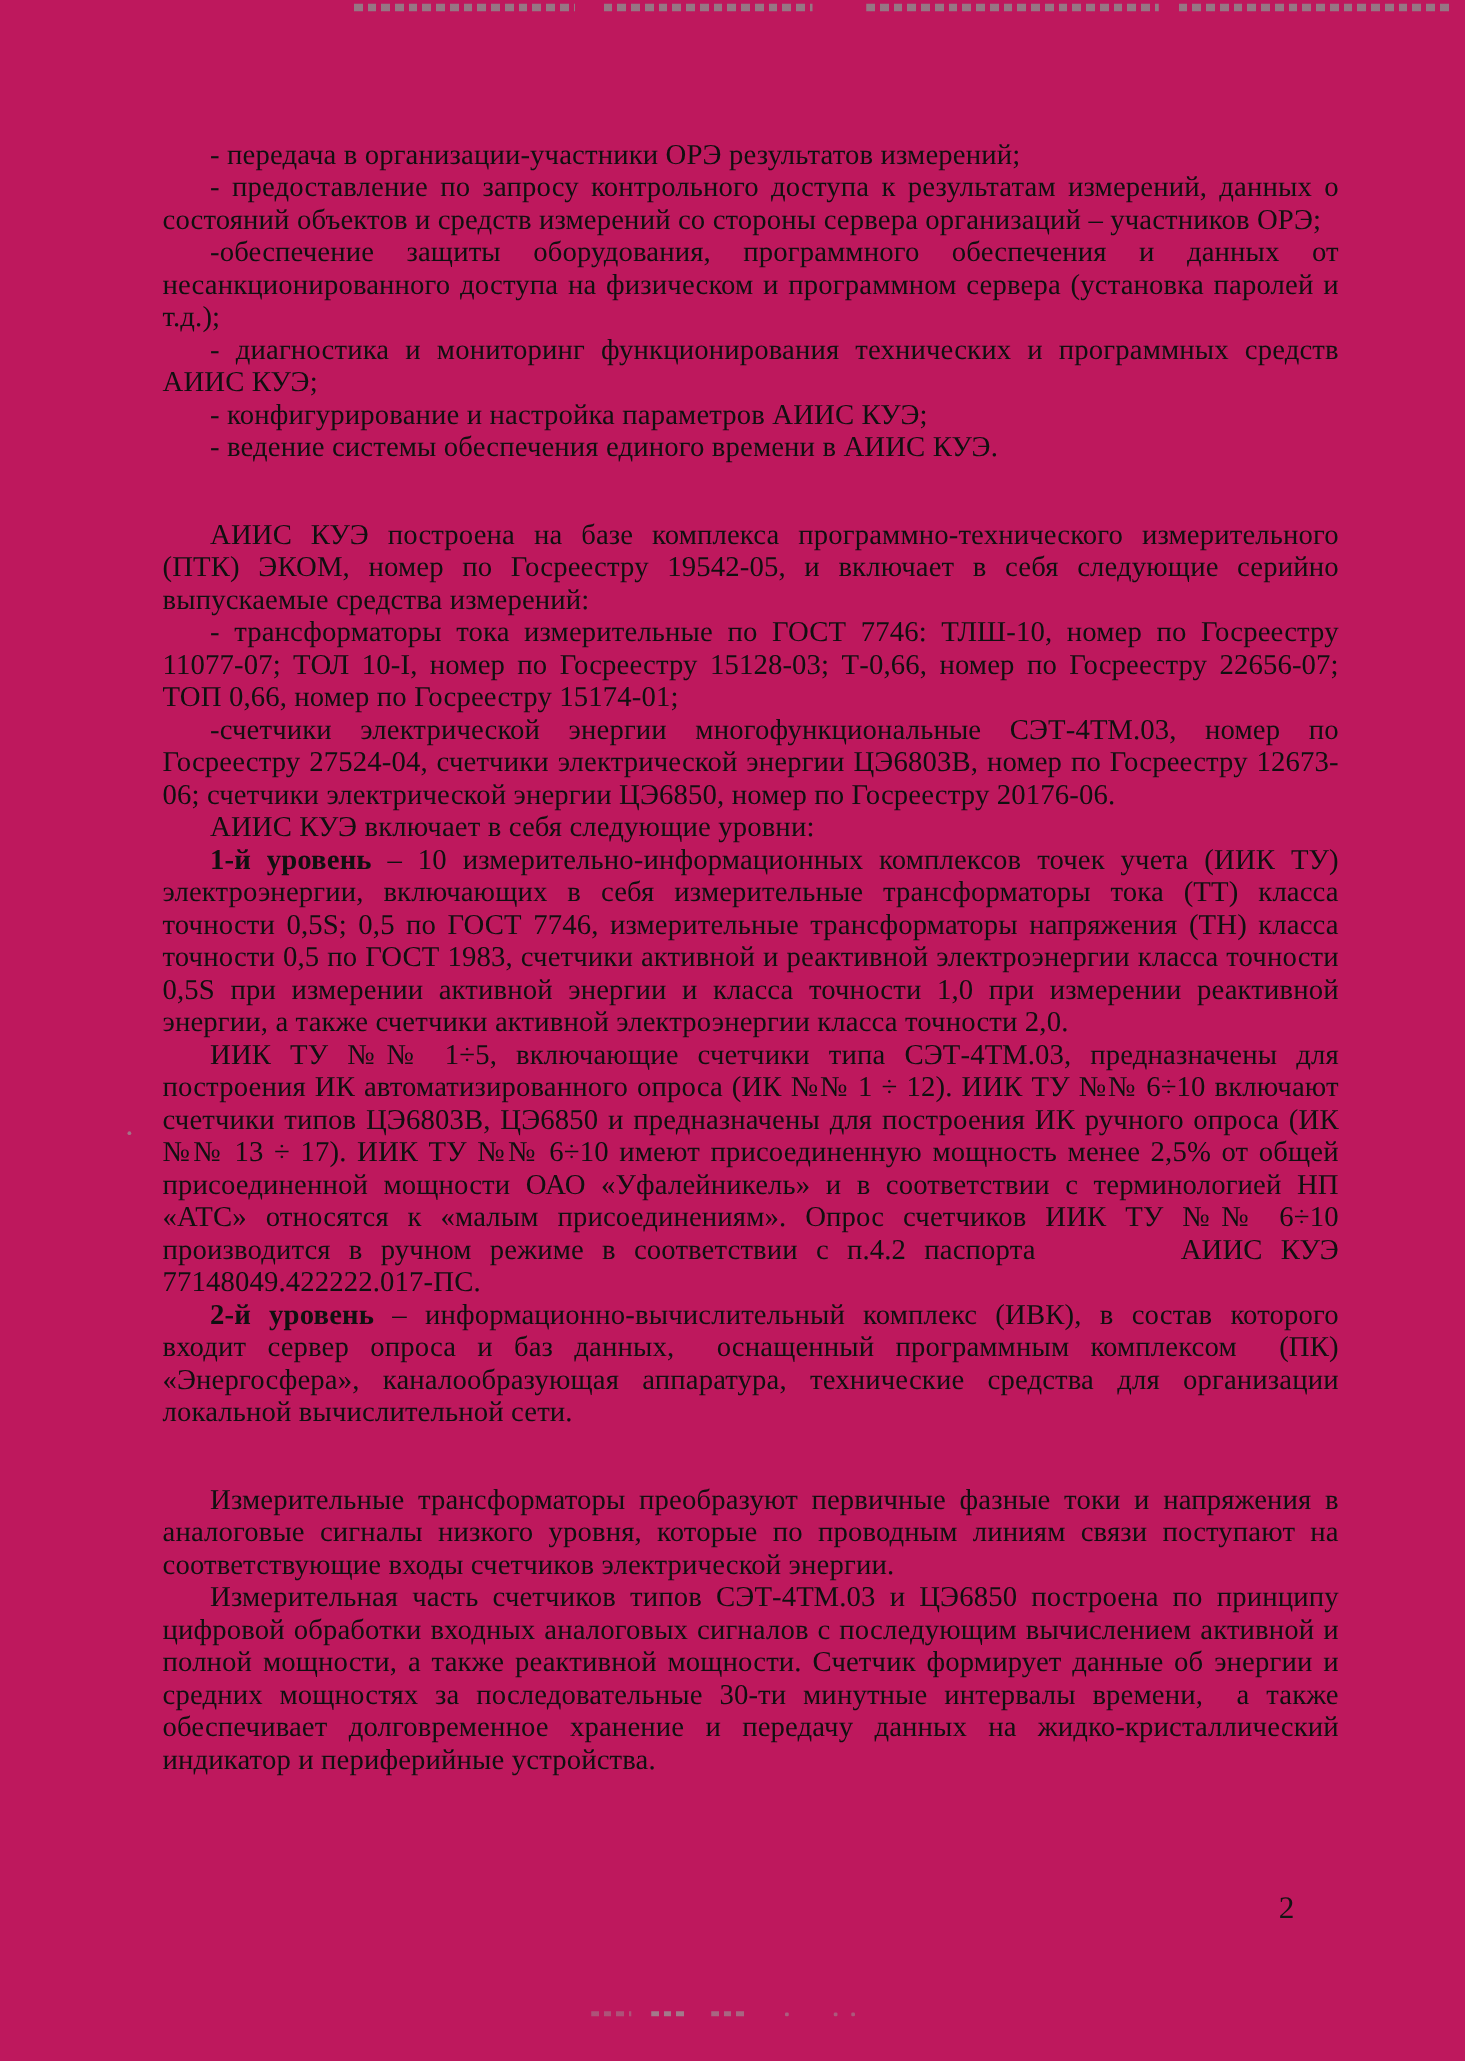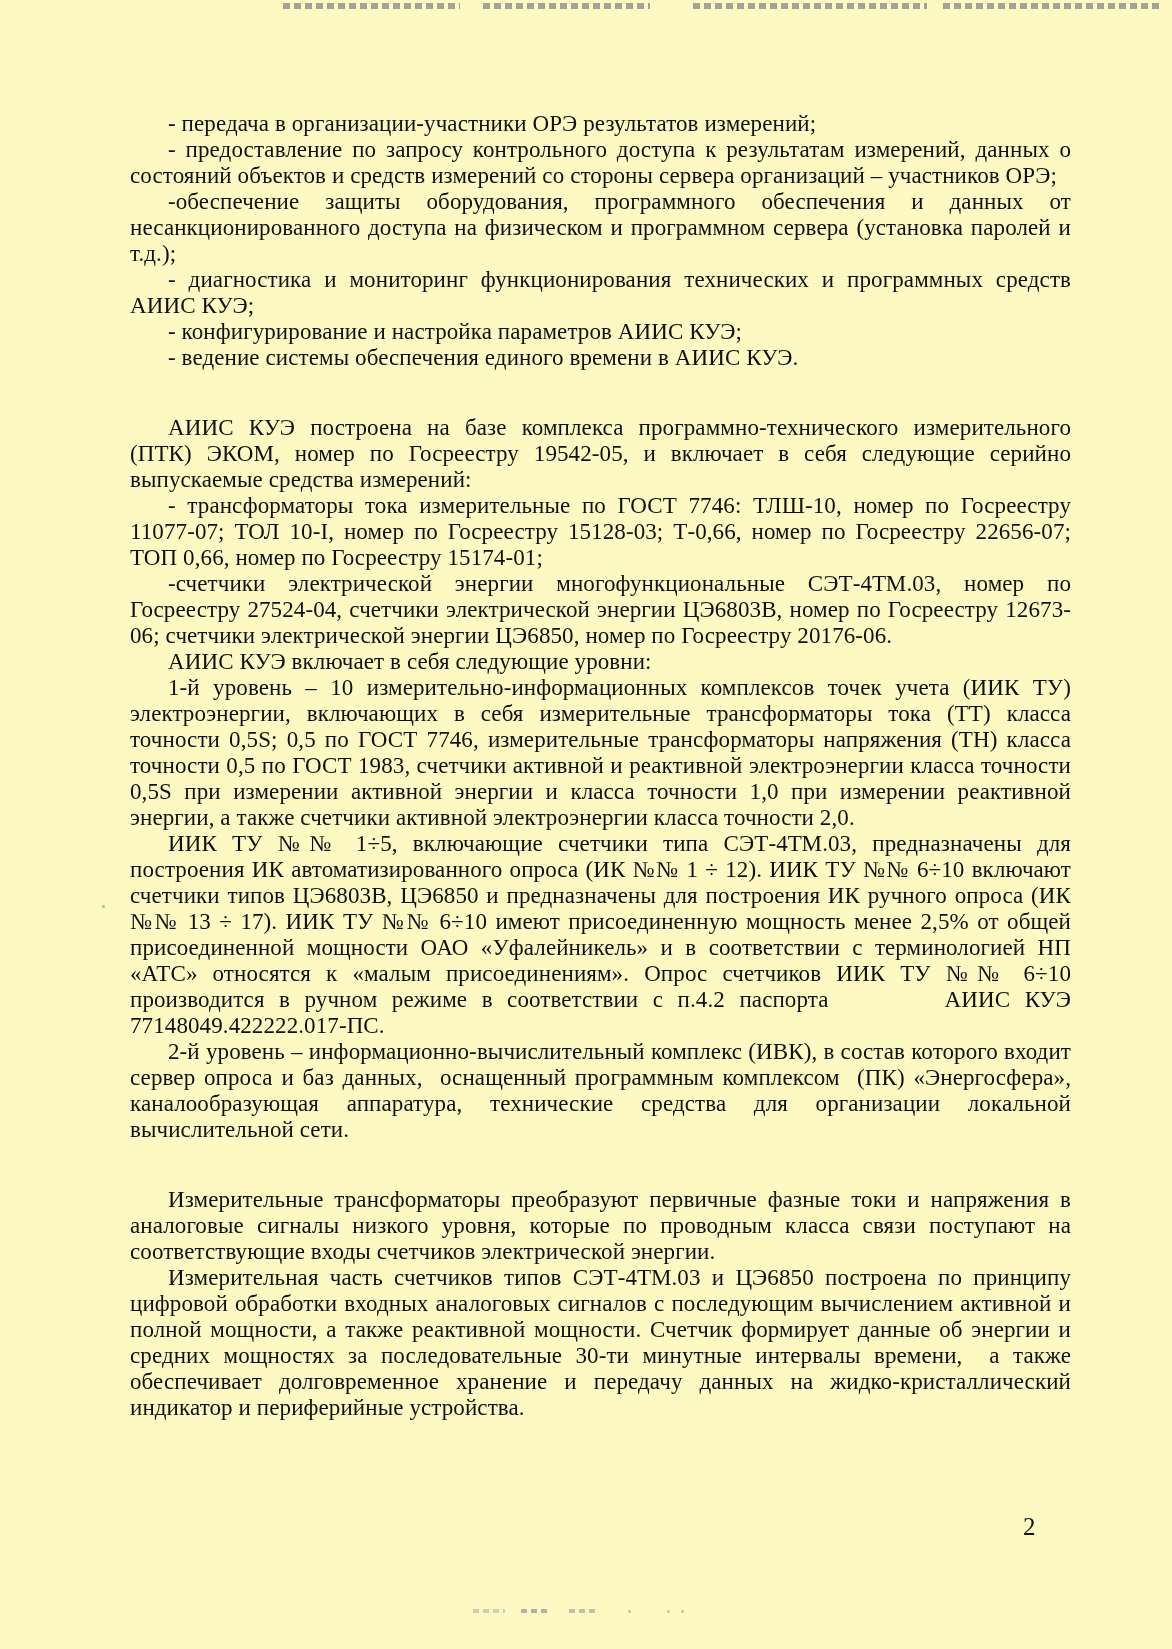--- a/index.html
+++ b/index.html
@@ -1,19 +1,19 @@
 <!DOCTYPE html>
 <html><head>
 <meta charset="utf-8">
 <style>
   html, body { margin:0; padding:0; background:#ffffff; }
   .sheet {
     position:relative;
     width:1172px; height:1649px;
-    background:#fef9c3;
+    background:#be185d;
     overflow:hidden;
     font-family:"Liberation Serif", serif;
     color:#101010;
   }
   
   .scan-top { position:absolute; top:2px; left:0; width:100%; height:8px; }
   .scan-top .seg {
     position:absolute; top:1px; height:6px;
     background:repeating-linear-gradient(90deg,#8d8d8d 0 7px,transparent 7px 11px);
     opacity:.8;
@@ -38,21 +38,21 @@
 
   .body-text {
     position:absolute;
     left:130px; top:111px; width:941px;
     font-size:23px; line-height:26px;
     text-align:justify;
     letter-spacing:0.1px;
   }
   .para { margin:0; text-indent:38px; }
   .para.gap { margin-top:44px; }
-  .lead { font-weight:normal; }
+  .lead { font-weight:bold; }
 
   .page-num {
     position:absolute; left:1023px; top:1512px;
     font-size:25px; line-height:30px; color:#141414;
   }
 </style>
 </head>
 <body>
 
 <div class="sheet">
@@ -76,21 +76,21 @@
 
     <p class="para gap"><span>АИИС КУЭ  построена на базе комплекса программно-технического измерительного (ПТК) ЭКОМ, номер по Госреестру 19542-05, и включает в себя следующие серийно выпускаемые средства измерений:</span></p>
     <p class="para"><span>- трансформаторы тока измерительные по ГОСТ  7746: ТЛШ-10, номер по Госреестру 11077-07; ТОЛ 10-I, номер по Госреестру 15128-03; Т-0,66, номер по Госреестру 22656-07; ТОП 0,66,  номер по Госреестру 15174-01;</span></p>
     <p class="para"><span>-счетчики электрической энергии многофункциональные СЭТ-4ТМ.03, номер по Госреестру 27524-04, счетчики электрической энергии ЦЭ6803В, номер по Госреестру 12673-06; счетчики электрической энергии ЦЭ6850, номер по Госреестру 20176-06.</span></p>
     <p class="para"><span>АИИС КУЭ включает в себя следующие уровни:</span></p>
 
     <p class="para"><b class="lead">1-й уровень</b><span> – 10 измерительно-информационных комплексов точек учета (ИИК ТУ) электроэнергии, включающих в себя измерительные трансформаторы тока (ТТ) класса точности 0,5S; 0,5 по ГОСТ 7746, измерительные трансформаторы напряжения (ТН) класса точности 0,5 по ГОСТ 1983, счетчики активной и реактивной электроэнергии класса точности 0,5S при измерении активной энергии и класса точности 1,0 при измерении реактивной энергии, а также счетчики активной электроэнергии класса точности 2,0.</span></p>
     <p class="para"><span>ИИК ТУ №№ 1÷5, включающие счетчики типа СЭТ-4ТМ.03, предназначены для построения ИК автоматизированного опроса (ИК №№ 1 ÷ 12). ИИК ТУ №№ 6÷10 включают счетчики типов ЦЭ6803В, ЦЭ6850 и предназначены для построения ИК ручного опроса (ИК №№ 13 ÷ 17). ИИК ТУ №№ 6÷10 имеют присоединенную мощность менее 2,5% от общей присоединенной мощности ОАО «Уфалейникель» и в соответствии с терминологией НП «АТС» относятся к «малым присоединениям». Опрос счетчиков ИИК ТУ №№ 6÷10 производится в ручном режиме в соответствии с п.4.2 паспорта &nbsp;&nbsp;&nbsp;&nbsp;&nbsp;&nbsp; АИИС КУЭ 77148049.422222.017-ПС.</span></p>
     <p class="para"><b class="lead">2-й уровень</b><span> – информационно-вычислительный комплекс (ИВК), в состав которого входит сервер опроса и баз данных, &nbsp;оснащенный программным комплексом &nbsp;(ПК) «Энергосфера», каналообразующая аппаратура, технические средства для организации локальной вычислительной сети.</span></p>
 
-    <p class="para gap"><span>Измерительные трансформаторы преобразуют первичные фазные токи и напряжения в аналоговые сигналы низкого уровня, которые по проводным класса связи поступают на соответствующие входы счетчиков электрической энергии.</span></p>
+    <p class="para gap"><span>Измерительные трансформаторы преобразуют первичные фазные токи и напряжения в аналоговые сигналы низкого уровня, которые по проводным линиям связи поступают на соответствующие входы счетчиков электрической энергии.</span></p>
     <p class="para"><span>Измерительная часть счетчиков типов СЭТ-4ТМ.03 и ЦЭ6850 построена по принципу цифровой обработки входных аналоговых сигналов с последующим вычислением активной и полной мощности, а также реактивной мощности. Счетчик формирует данные об энергии и средних мощностях за последовательные 30-ти минутные интервалы времени, &nbsp;а также обеспечивает долговременное хранение и передачу данных на жидко-кристаллический индикатор и периферийные устройства.</span></p>
   </main>
 
   <div class="page-num">2</div>
 
   <div class="scan-bottom">
     <span class="dash d1"></span>
     <span class="dash d2"></span>
     <span class="dash d3"></span>
     <span class="dot k1"></span>

